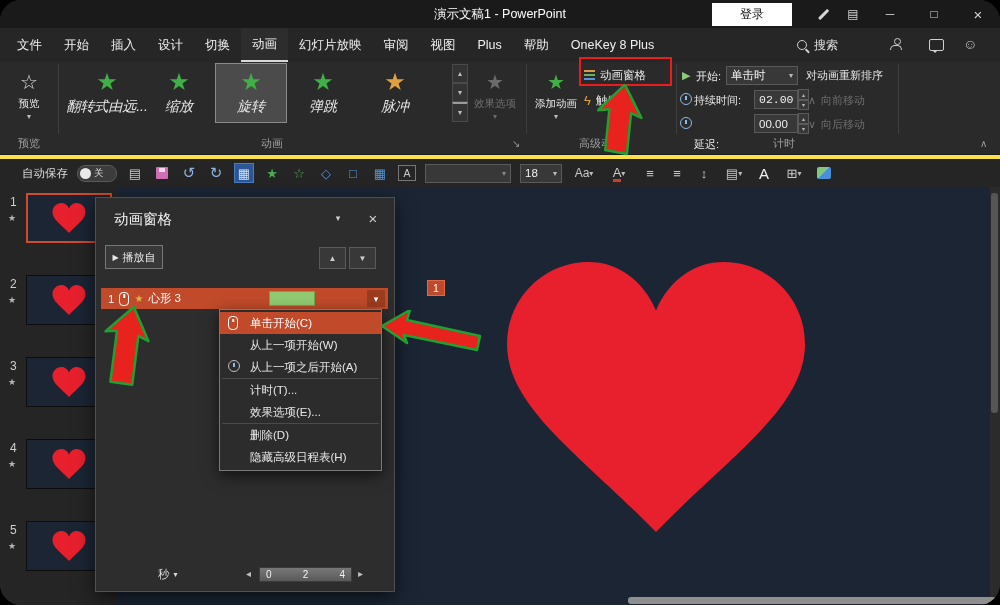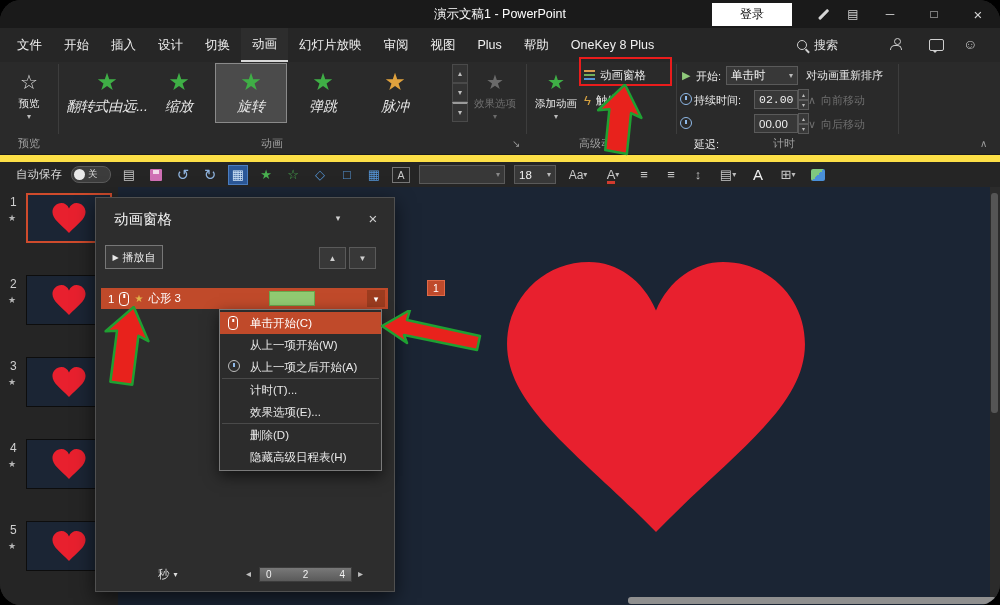--- a/index.html
+++ b/index.html
@@ -40,21 +40,21 @@
   .smallbtn{position:absolute;display:flex;align-items:center;gap:5px;font-size:11.5px;color:#e8e8e8;cursor:pointer;height:22px;}
   .panebars{display:inline-flex;flex-direction:column;gap:1.5px;}
   .panebars i{width:11px;height:2.5px;}
   .valbox{position:absolute;height:19px;background:#383838;border:1px solid #5a5a5a;color:#f0f0f0;font-size:11.5px;display:flex;align-items:center;padding:0 4px;box-sizing:border-box;cursor:pointer;}
   .spin{position:absolute;width:11px;height:21px;display:flex;flex-direction:column;}
   .spin span{flex:1;background:#383838;border:1px solid #5a5a5a;font-size:6px;color:#bbb;display:flex;align-items:center;justify-content:center;cursor:pointer;}
   .clock{display:inline-block;width:10px;height:10px;border:1.5px solid #8fb9e8;border-radius:50%;position:relative;}
   .clock::after{content:"";position:absolute;left:4px;top:2px;width:1.5px;height:3.5px;background:#8fb9e8;}
   .dis{color:#6e6e6e !important;}
   
-  .qat{position:absolute;top:155px;left:0;width:100%;height:32px;background:#252525;border-top:7px solid #fde047;display:flex;align-items:center;gap:9px;padding-left:16px;box-sizing:border-box;}
+  .qat{position:absolute;top:155px;left:0;width:100%;height:32px;background:#252525;border-top:4px solid #fde047;display:flex;align-items:center;gap:9px;padding-left:22px;box-sizing:border-box;}
   .qic{width:18px;height:18px;display:flex;align-items:center;justify-content:center;font-size:13px;color:#c8c8c8;cursor:pointer;flex:none;}
   .qic.hl{background:#2b5797;border:1px solid #4a7dc0;}
   .pill{width:34px;height:15px;border-radius:8px;background:#3c3c3c;border:1px solid #5a5a5a;display:inline-flex;align-items:center;gap:3px;padding:0 2px;cursor:pointer;}
   .pill .knob{width:11px;height:11px;border-radius:50%;background:#e8e8e8;}
   .pill .st{font-size:9.5px;color:#ddd;}
   .saveic{display:inline-block;width:12px;height:12px;background:#cf6fb4;border-radius:1px;position:relative;}
   .saveic::after{content:"";position:absolute;left:3px;top:1px;width:6px;height:4px;background:#f2d9ea;}
   .qcombo{height:19px;background:#383838;border:1px solid #5a5a5a;display:flex;align-items:center;justify-content:space-between;padding:0 4px;box-sizing:border-box;color:#f0f0f0;font-size:11.5px;cursor:pointer;flex:none;}
   .imgic{width:14px;height:12px;border-radius:2px;background:linear-gradient(135deg,#7fc97f 0 50%,#4a90d9 50% 100%);}
   .fc{position:relative;display:inline-block;line-height:12px;}

